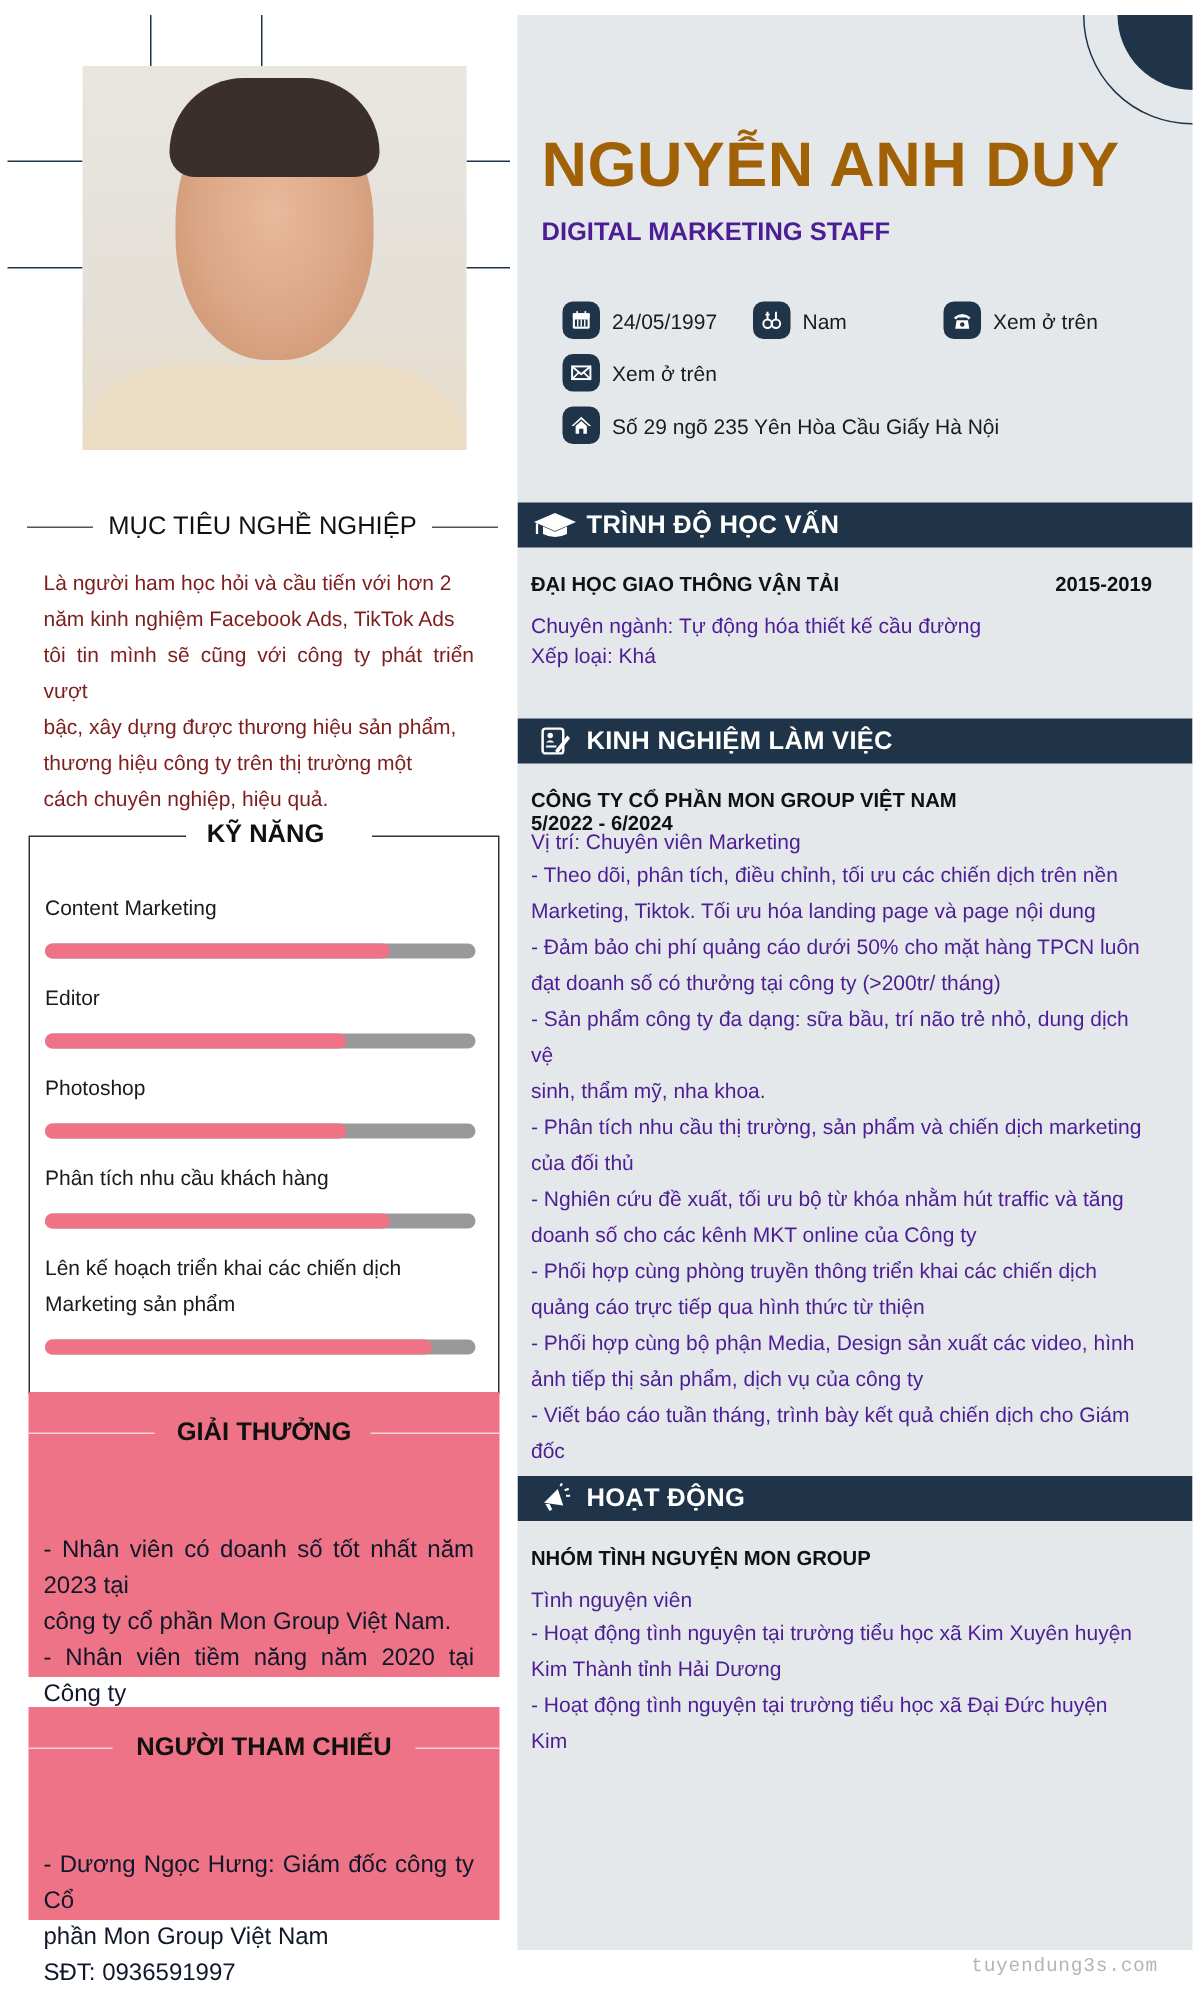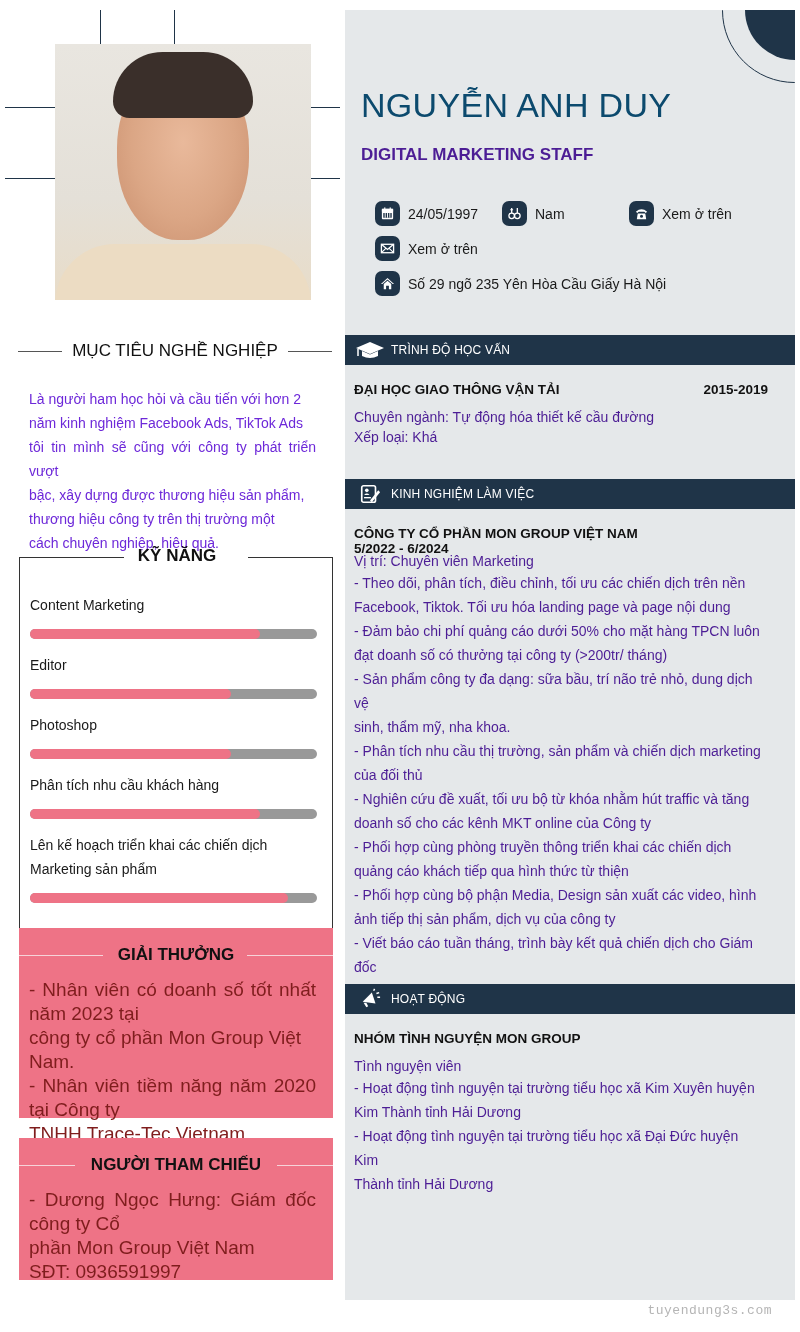--- a/index.html
+++ b/index.html
@@ -11,49 +11,49 @@
   .deco-line { position: absolute; background: #1f3448; }
   .photo { position: absolute; left: 55px; top: 44px; width: 256px; height: 256px;
     background: linear-gradient(180deg, #e9e6e0 0%, #e4e0d8 60%, #e8dcc8 100%); overflow: hidden; }
   .photo .face { position: absolute; left: 62px; top: 18px; width: 132px; height: 178px; border-radius: 48% 48% 46% 46%;
     background: radial-gradient(ellipse at 50% 45%, #e9b99b 0%, #dba685 55%, #c98f6e 100%); }
   .photo .hair { position: absolute; left: 58px; top: 8px; width: 140px; height: 66px; border-radius: 60px 60px 20px 20px; background: #3a2f2a; }
   .photo .shirt { position: absolute; left: 0; top: 200px; width: 256px; height: 70px; border-radius: 60px 60px 0 0; background: #ecdcc3; }
 
   .sec-title-left { position: absolute; left: 18px; width: 314px; text-align: center; font-weight: normal; font-size: 17px; color: #111; }
   .sec-title-left .line { position: absolute; top: 50%; height: 1px; background: #555; }
-  .obj-text { position: absolute; left: 29px; top: 376px; width: 287px; font-size: 14px; line-height: 24px; text-align: justify; color: #6d28d9; margin-top: 11px; }
+  .obj-text { position: absolute; left: 29px; top: 376px; width: 287px; font-size: 14px; line-height: 24px; text-align: justify; color: #7f1d1d; }
   .obj-text span { display: block; }
 
   .skills-box { position: absolute; left: 19px; top: 557px; width: 314px; height: 372px; border: 1px solid #333; border-top: none; }
   .skills-box .tline { position: absolute; top: 0; height: 1px; background: #333; }
   .skill { position: absolute; left: 10px; width: 287px; }
   .skill-name { font-size: 14px; line-height: 24px; color: #1a1a1a; }
   .bar { position: relative; height: 10px; border-radius: 5px; background: #999999; }
   .bar .fill { position: absolute; left: 0; top: 0; bottom: 0; border-radius: 5px; background: #ee7386; }
 
   .pink-box { position: absolute; left: 19px; width: 314px; background: #ee7386; }
   .pink-box .ttl { position: absolute; left: 0; width: 314px; text-align: center; font-weight: bold; font-size: 17px; color: #111; }
   .pink-box .ttl .line { position: absolute; top: 50%; height: 1px; background: #f6d3d9; }
-  .pink-box .txt { position: absolute; left: 10px; width: 287px; font-size: 19px; line-height: 24px; color: #7f1d1d; text-align: justify; }
+  .pink-box .txt { position: absolute; left: 10px; width: 287px; font-size: 16px; line-height: 24px; color: #0f172a; text-align: justify; margin-top: 44px; }
   .pink-box .txt span { display: block; }
 
   
   .right { position: absolute; left: 345px; top: 10px; width: 450px; height: 1290px; background: #e5e8ea; overflow: hidden; }
   .corner-ring { position: absolute; right: -72px; top: -72px; width: 145px; height: 145px; border-radius: 50%; border: 1px solid #1f3448; }
   .corner-dot { position: absolute; right: -50px; top: -50px; width: 100px; height: 100px; border-radius: 50%; background: #1f3448; }
-  .name { position: absolute; left: 16px; top: 76px; font-size: 34px; font-weight: normal; color: #0c4a6e; letter-spacing: 0.3px; }
+  .name { position: absolute; left: 16px; top: 76px; font-size: 42px; font-weight: bold; color: #a16207; letter-spacing: 0.3px; }
   .role { position: absolute; left: 16px; top: 135px; font-size: 17px; font-weight: bold; color: #4c1d95; }
   .info { position: absolute; display: flex; align-items: center; font-size: 14px; color: #1a1a1a; }
   .info .ic { width: 25px; height: 25px; border-radius: 7px; background: #1f3448; color: #fff; display: flex; align-items: center; justify-content: center; margin-right: 8px; font-size: 13px; }
   .info .ic svg { width: 15px; height: 15px; }
 
   .band { position: absolute; left: 0; width: 450px; height: 30px; background: #1f3448; color: #fff; display: flex; align-items: center; padding-left: 10px; }
   .band .bi { width: 30px; height: 22px; display: flex; align-items: center; justify-content: center; margin-right: 6px; }
-  .band .bt { font-size: 12px; font-weight: normal; letter-spacing: 0.2px; }
+  .band .bt { font-size: 17px; font-weight: bold; letter-spacing: 0.2px; }
 
   .entry-head { position: absolute; left: 9px; width: 412px; display: flex; justify-content: space-between; font-size: 13.5px; font-weight: bold; color: #111; }
   .entry-body { position: absolute; left: 9px; width: 412px; font-size: 14px; color: #4c1d95; }
   .entry-body span { display: block; }
 
   .watermark { position: absolute; right: 28px; top: 1303px; font-family: "Liberation Mono", "DejaVu Sans Mono", monospace; font-size: 13px; color: #b5b5b5; letter-spacing: 0.5px; }
 </style>
 </head>
 <body>
 
@@ -246,31 +246,31 @@
     </span>
     <span class="bt">KINH NGHIỆM LÀM VIỆC</span>
   </div>
   <div class="entry-head" style="top:516px;flex-direction:column;">
     <span>CÔNG TY CỔ PHẦN MON GROUP VIỆT NAM</span>
     <span style="margin-right:-2px;">5/2022 - 6/2024</span>
   </div>
   <div class="entry-body" style="top:541px;line-height:24px;">
     <span style="line-height:20px;">Vị trí: Chuyên viên Marketing</span>
     <span>- Theo dõi, phân tích, điều chỉnh, tối ưu các chiến dịch trên nền</span>
-    <span>Facebook, Tiktok. Tối ưu hóa landing page và page nội dung</span>
+    <span>Marketing, Tiktok. Tối ưu hóa landing page và page nội dung</span>
     <span>- Đảm bảo chi phí quảng cáo dưới 50% cho mặt hàng TPCN luôn</span>
     <span>đạt doanh số có thưởng tại công ty (&gt;200tr/ tháng)</span>
     <span>- Sản phẩm công ty đa dạng: sữa bầu, trí não trẻ nhỏ, dung dịch vệ</span>
     <span>sinh, thẩm mỹ, nha khoa.</span>
     <span>- Phân tích nhu cầu thị trường, sản phẩm và chiến dịch marketing</span>
     <span>của đối thủ</span>
     <span>- Nghiên cứu đề xuất, tối ưu bộ từ khóa nhằm hút traffic và tăng</span>
     <span>doanh số cho các kênh MKT online của Công ty</span>
     <span>- Phối hợp cùng phòng truyền thông triển khai các chiến dịch</span>
-    <span>quảng cáo khách tiếp qua hình thức từ thiện</span>
+    <span>quảng cáo trực tiếp qua hình thức từ thiện</span>
     <span>- Phối hợp cùng bộ phận Media, Design sản xuất các video, hình</span>
     <span>ảnh tiếp thị sản phẩm, dịch vụ của công ty</span>
     <span>- Viết báo cáo tuần tháng, trình bày kết quả chiến dịch cho Giám</span>
     <span>đốc</span>
   </div>
 
   <div class="band" style="top:974px;">
     <span class="bi">
       <svg viewBox="0 0 24 24" width="22" height="22">
           <path d="M4 15 L14 5 L18 17 Z" fill="#fff"></path>
@@ -281,17 +281,16 @@
     <span class="bt">HOẠT ĐỘNG</span>
   </div>
   <div class="entry-head" style="top:1021px;">
     <span>NHÓM TÌNH NGUYỆN MON GROUP</span>
   </div>
   <div class="entry-body" style="top:1046px;line-height:24px;">
     <span style="line-height:20px;">Tình nguyện viên</span>
     <span>- Hoạt động tình nguyện tại trường tiểu học xã Kim Xuyên huyện</span>
     <span>Kim Thành tỉnh Hải Dương</span>
     <span>- Hoạt động tình nguyện tại trường tiểu học xã Đại Đức huyện Kim</span>
-    <span>Thành tỉnh Hải Dương</span>
   </div>
 </div>
 
 <div class="watermark">tuyendung3s.com</div>
 
 </body></html>

